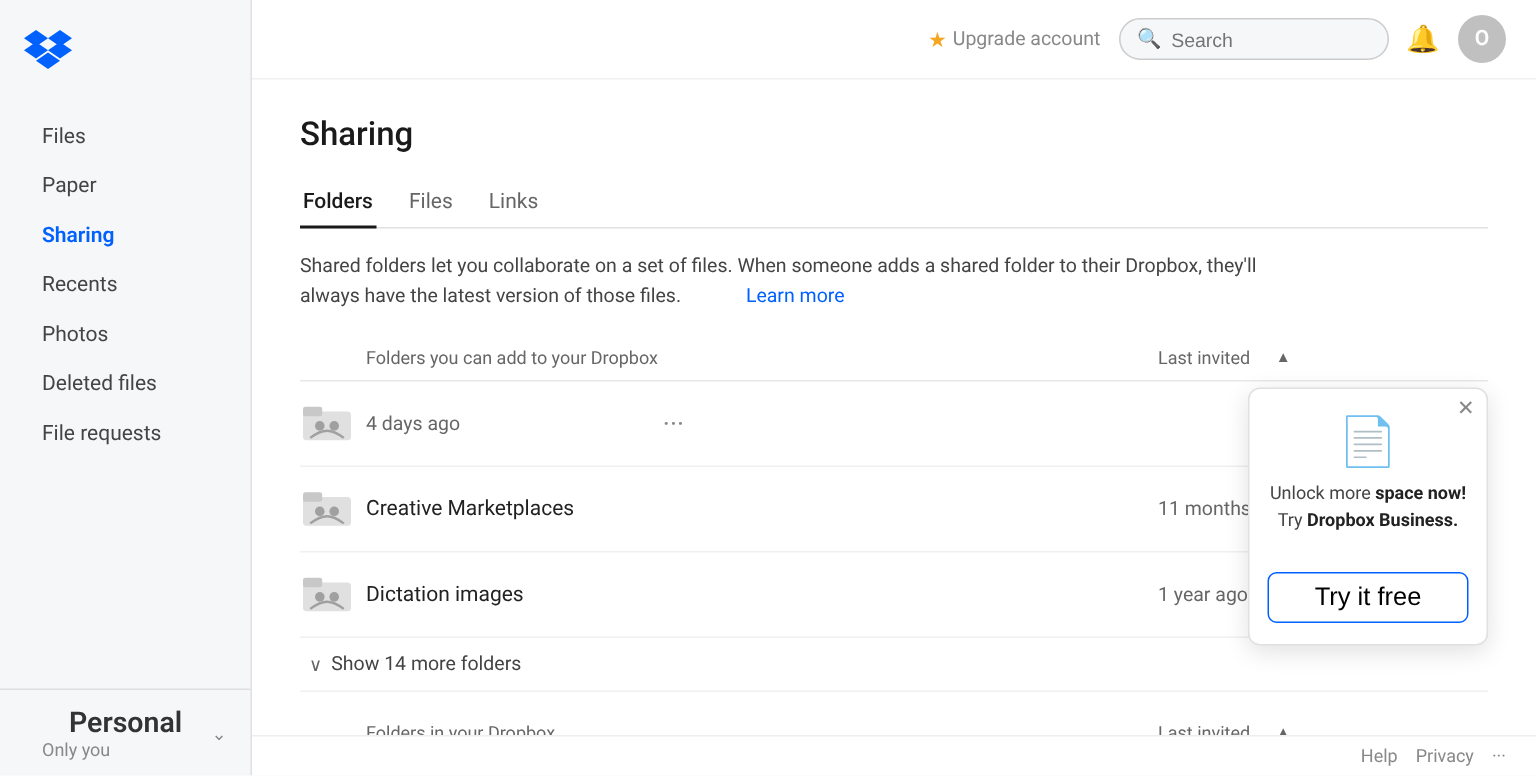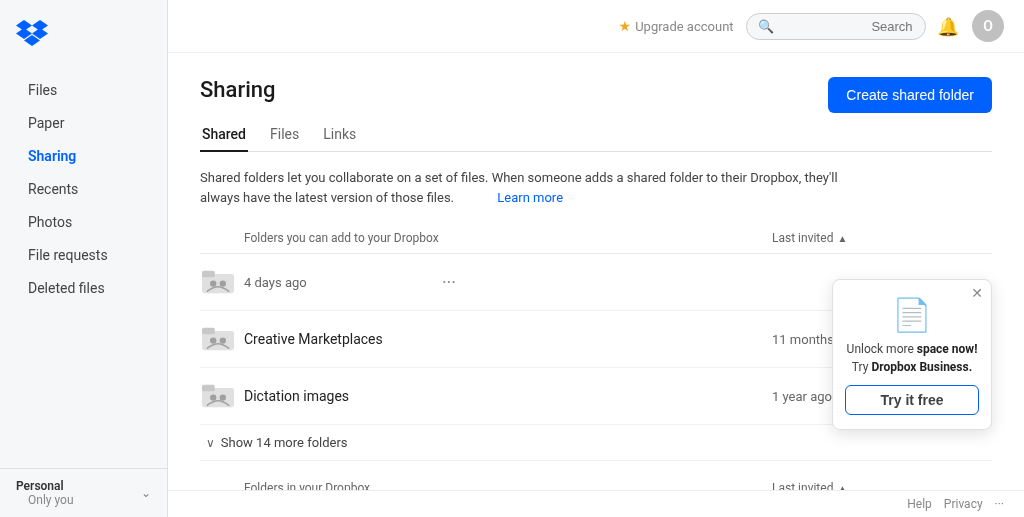--- a/index.html
+++ b/index.html
@@ -39,21 +39,21 @@
     }
     .sidebar-item.active { color: #0061ff; font-weight: 600; background: transparent; }
     .sidebar-bottom {
       border-top: 1px solid #e0e0e0;
       padding: 10px 16px;
       display: flex;
       align-items: center;
       justify-content: space-between;
     }
     .sidebar-user-info { display: flex; flex-direction: column; }
-    .sidebar-user-name { font-size: 12px; font-weight: 600; color: #333; }
+    .sidebar-user-name { font-size: 19px; font-weight: 600; color: #333; margin-left: 30px; }
     .sidebar-user-sub { font-size: 12px; color: #888; margin-left: 12px; }
     .sidebar-chevron { color: #888; font-size: 12px; }
 
     
     #main {
       flex: 1;
       display: flex;
       flex-direction: column;
       background: #fff;
       overflow: hidden;
@@ -90,21 +90,20 @@
       width: 180px;
     }
     .search-icon-svg { color: #888; font-size: 13px; }
     .search-input {
       border: none;
       background: transparent;
       outline: none;
       font-size: 13px;
       color: #a21caf;
       width: 100%;
-      text-align: right;
     }
     .bell-icon { font-size: 18px; color: #555; cursor: pointer; }
     .avatar {
       width: 32px;
       height: 32px;
       border-radius: 50%;
       background: #c0c0c0;
       overflow: hidden;
       cursor: pointer;
       display: flex;
@@ -173,21 +172,21 @@
     }
     .table-header {
       display: flex;
       align-items: center;
       padding: 4px 0 8px 0;
       color: #666;
       font-size: 12px;
       border-bottom: 1px solid #e8e8e8;
     }
     .col-name { flex: 1; padding-left: 44px; }
-    .col-date { width: 180px; display: flex; align-items: center; gap: 4px; cursor: pointer; }
+    .col-date { width: 180px; display: flex; align-items: center; gap: 17px; cursor: pointer; }
     .col-actions { width: 40px; }
     .folder-row {
       display: flex;
       align-items: center;
       padding: 10px 0;
       border-bottom: 1px solid #f0f0f0;
       cursor: pointer;
     }
     .folder-icon-wrap {
       width: 36px;
@@ -232,30 +231,30 @@
     .popup-close {
       position: absolute;
       top: 6px;
       right: 8px;
       font-size: 14px;
       color: #888;
       cursor: pointer;
       line-height: 1;
     }
     .popup-icon { font-size: 32px; margin-bottom: 6px; }
-    .popup-text { font-size: 12px; color: #444; line-height: 1.5; margin-bottom: 9px; }
+    .popup-text { font-size: 12px; color: #444; line-height: 1.5; margin-bottom: 26px; }
     .popup-text strong { color: #222; }
     .try-btn {
       border: 1.5px solid #0061ff;
-      color: #404040;
+      color: #000000;
       background: #fff;
       border-radius: 6px;
       padding: 6px 18px;
-      font-size: 14px;
-      font-weight: 700;
+      font-size: 17px;
+      font-weight: 400;
       cursor: pointer;
       width: 100%;
     }
 
     
     #footer {
       display: flex;
       justify-content: flex-end;
       align-items: center;
       gap: 12px;
@@ -296,24 +295,24 @@
     <div class="sidebar-item active">
       <span>Sharing</span>
     </div>
     <div class="sidebar-item">
       <span>Recents</span>
     </div>
     <div class="sidebar-item">
       <span>Photos</span>
     </div>
     <div class="sidebar-item">
+      <span>Deleted files</span>
+    </div>
+    <div class="sidebar-item">
       <span>File requests</span>
-    </div>
-    <div class="sidebar-item">
-      <span>Deleted files</span>
     </div>
   </nav>
   <div class="sidebar-bottom">
     <div class="sidebar-user-info">
       <span class="sidebar-user-name">Personal</span>
       <span class="sidebar-user-sub">Only you</span>
     </div>
     <span class="sidebar-chevron">⌄</span>
   </div>
 </div>
@@ -331,24 +330,23 @@
     </div>
     <span class="bell-icon">🔔</span>
     <div class="avatar">
       <span>O</span>
     </div>
   </div>
 
   <div id="content">
     <h1 class="page-title">Sharing</h1>
 
-    <button class="create-btn">Create shared folder</button>
 
     <div class="tabs">
-      <div class="tab active">Shared</div>
+      <div class="tab active">Folders</div>
       <div class="tab">Files</div>
       <div class="tab">Links</div>
     </div>
 
     <p class="info-text">
       <span>Shared folders let you collaborate on a set of files. When someone adds a shared folder to their Dropbox, they'll always have the latest version of those files.</span>
       <a class="learn-more">Learn more</a>
     </p>
 
     <div>

